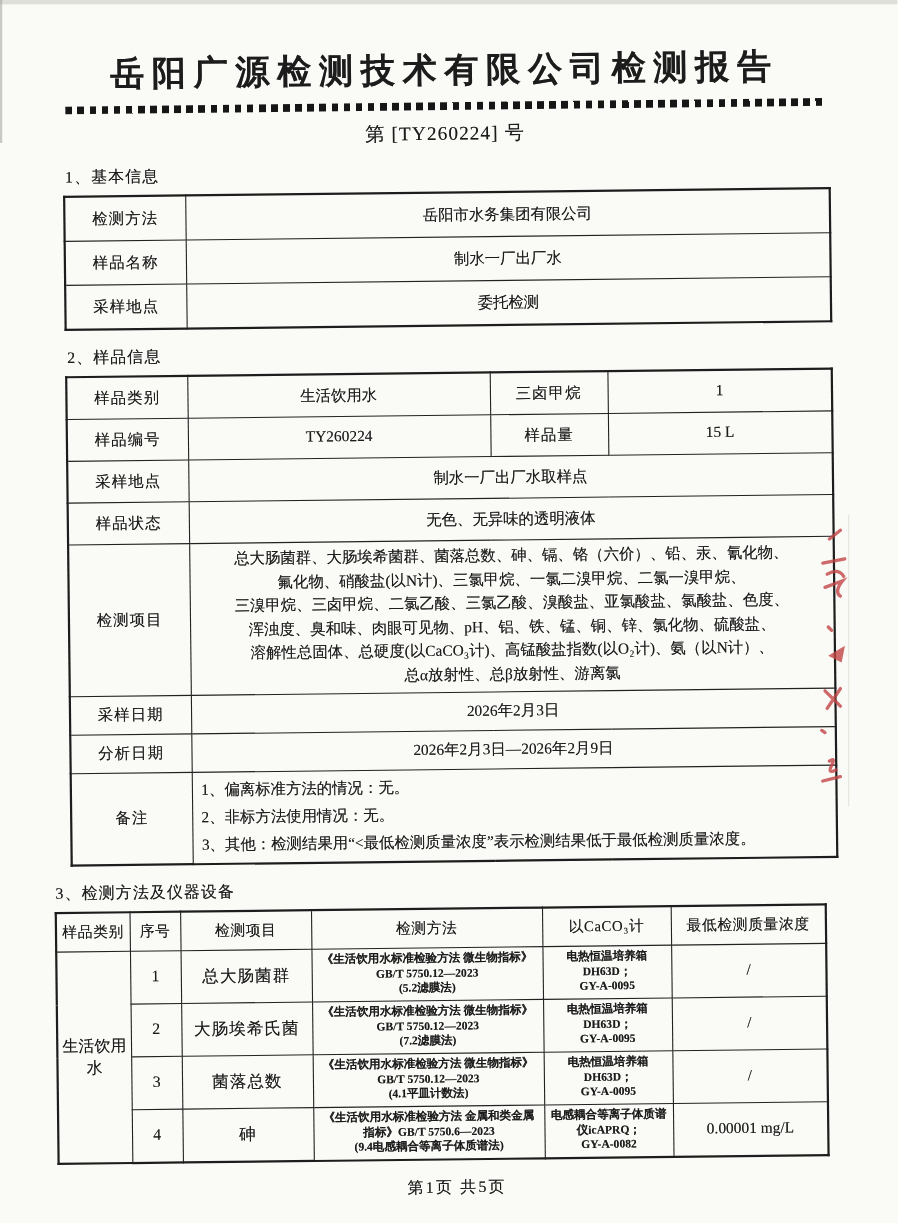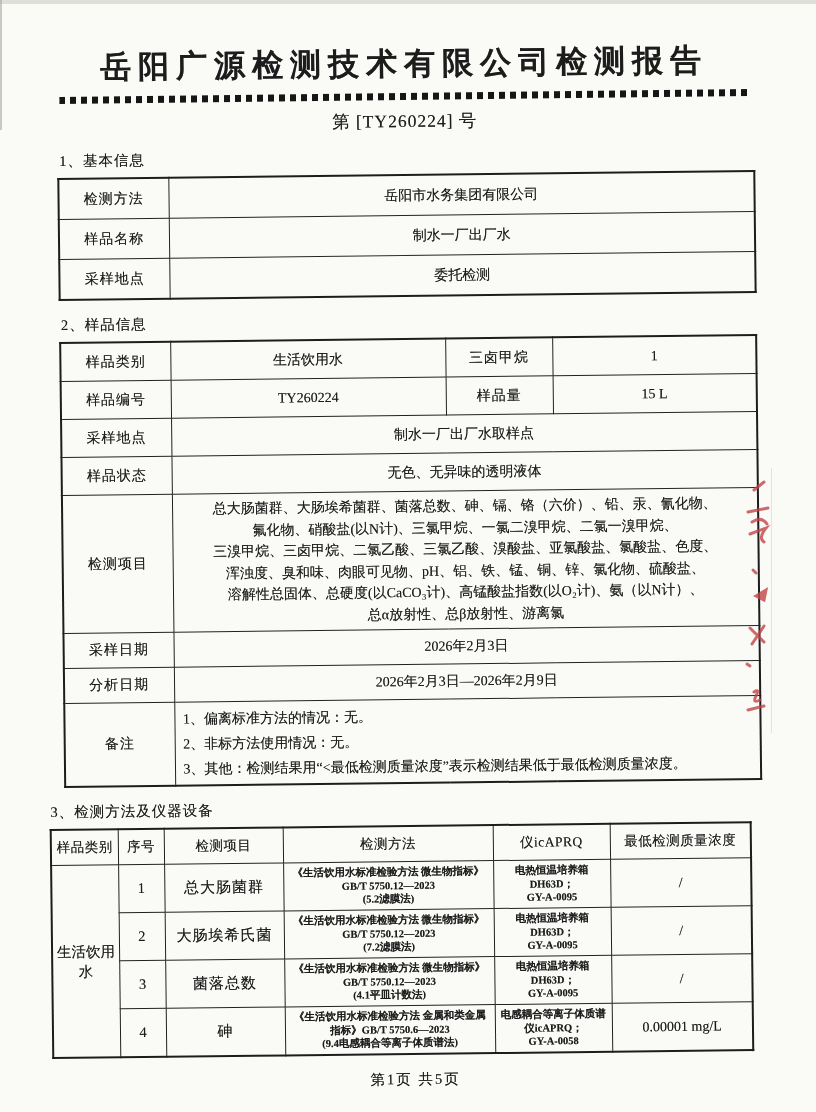--- a/index.html
+++ b/index.html
@@ -206,21 +206,21 @@
         <col style="width:210px">
         <col style="width:117px">
         <col style="width:141px">
       </colgroup>
     <tbody>
         <tr>
       <th>样品类别</th>
       <th>序号</th>
       <th>检测项目</th>
       <th>检测方法</th>
-      <th>仪icAPRQ</th>
+      <th>以CaCO₃计</th>
       <th>最低检测质量浓度</th>
     </tr>
     <tr>
       <td rowspan="4" class="cat-cell">生活饮用水</td>
       <td class="no-cell">1</td>
       <td class="item-cell">总大肠菌群</td>
       <td class="method-cell">《生活饮用水标准检验方法 微生物指标》
 GB/T 5750.12—2023
 (5.2滤膜法)</td>
       <td class="instr-cell">电热恒温培养箱
@@ -251,21 +251,21 @@
       <td class="limit-cell">/</td>
     </tr>
     <tr>
       <td class="no-cell">4</td>
       <td class="item-cell">砷</td>
       <td class="method-cell">《生活饮用水标准检验方法 金属和类金属
 指标》GB/T 5750.6—2023
 (9.4电感耦合等离子体质谱法)</td>
       <td class="instr-cell">电感耦合等离子体质谱
 仪icAPRQ；
-GY-A-0058</td>
+GY-A-0082</td>
       <td class="limit-cell">0.00001 mg/L</td>
     </tr>
   </tbody>
     </table>
 
   <div class="footer">第1页 共5页</div>
 
 </div>
 
 <svg class="stamp" viewBox="0 0 36 240">

